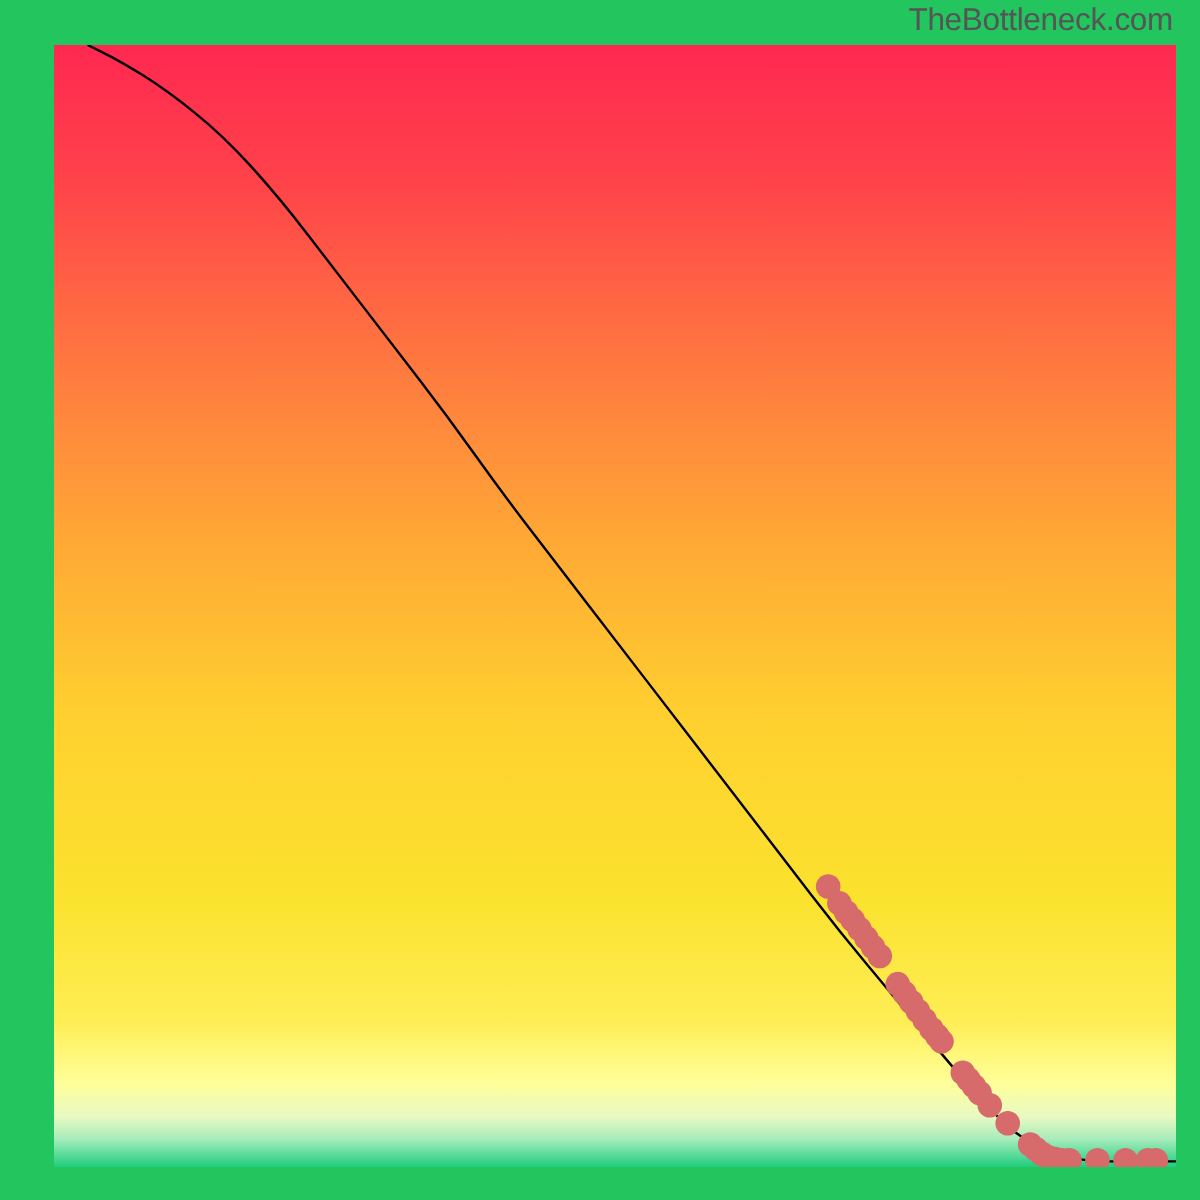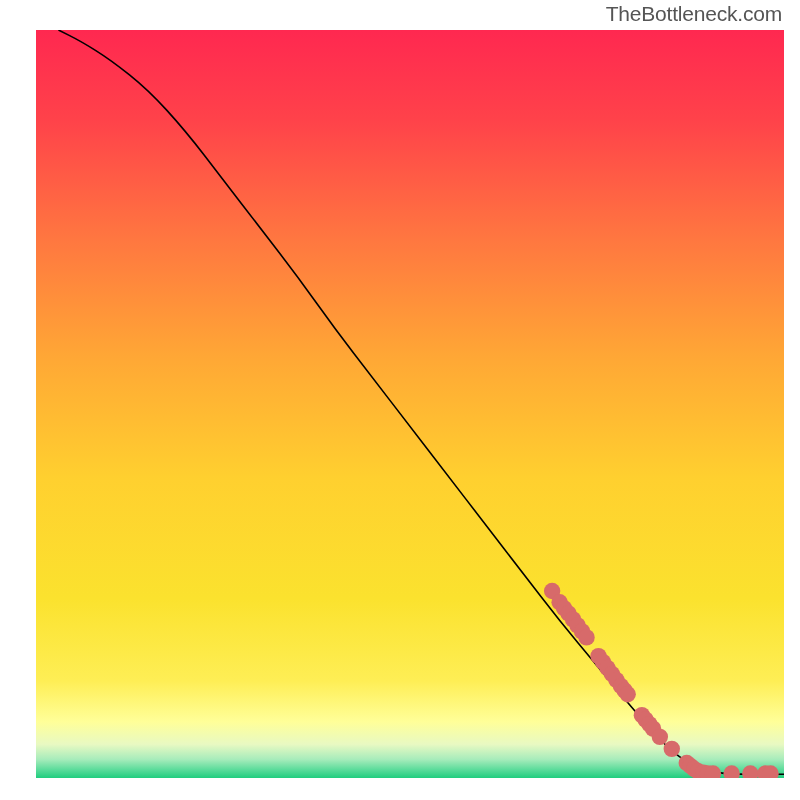--- a/index.html
+++ b/index.html
@@ -8,21 +8,21 @@
     background: #000;
     width: 800px;
     height: 800px;
     overflow: hidden;
     font-family: Arial, Helvetica, sans-serif;
   }
   .container {
     position: relative;
     width: 800px;
     height: 800px;
-    background: #ffffff;
+    background: #22c55e;
   }
   .watermark {
     position: absolute;
     top: 2px;
     right: 18px;
     color: #555;
     font-size: 21px;
     font-weight: 400;
     letter-spacing: -0.2px;
   }

